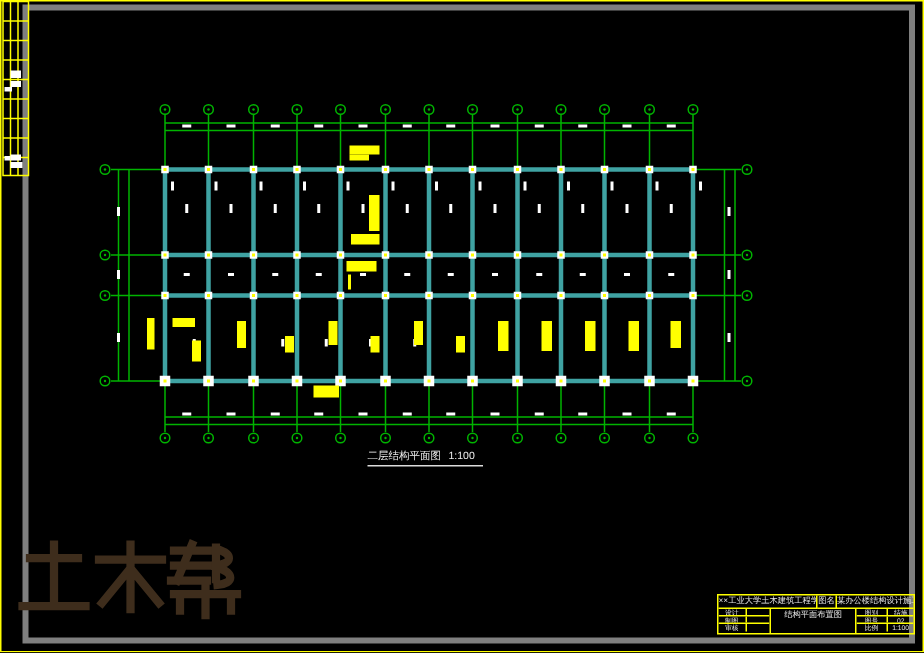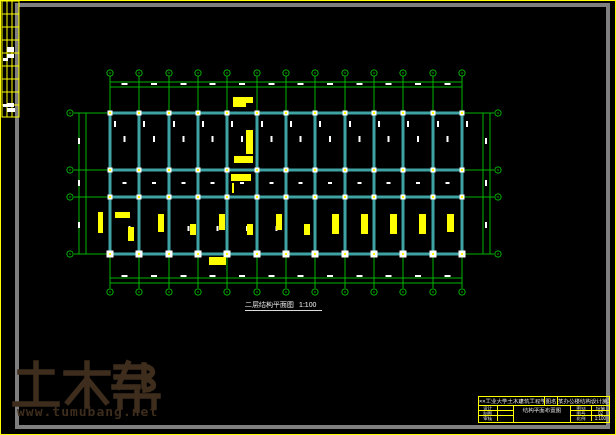--- a/index.html
+++ b/index.html
@@ -401,21 +401,20 @@
 
   <svg id="watermark" class="abs" viewBox="0 0 160 60" xmlns="http://www.w3.org/2000/svg" aria-label="土木帮">
     <g stroke="#3e2d1c" stroke-width="5.5" fill="none" stroke-linecap="square">
       <path d="M8,16 H40 M24,7 V46 M3,48 H45"></path>
       <path d="M54,17 H96 M75,7 V50 M74,24 L56,46 M76,24 L94,46"></path>
       <path d="M104,11 H128 M104,21 H128 M102,31 H126 M116,7 L106,31"></path>
       <path d="M132,9 V30 M132,10 C144,13 143,20 132,21 M132,22 C145,26 144,33 133,34"></path>
       <path d="M104,40 H146 M125,36 V54 M108,41 V51 M142,41 V51"></path>
     </g>
   </svg>
-  <div id="wm-url" class="abs">www.tumubang.net</div>
 
   <div id="title-block" class="abs">
     <div id="tb-org" class="cell">××工业大学土木建筑工程学院</div>
     <div id="tb-label" class="cell">图名</div>
     <div id="tb-proj" class="cell">某办公楼结构设计施工图</div>
     <div id="tb-left" class="cell">
       <div class="mini-row" style="top:0;">
         <span class="k">设计</span>
         <span class="v"></span>
         </div>

